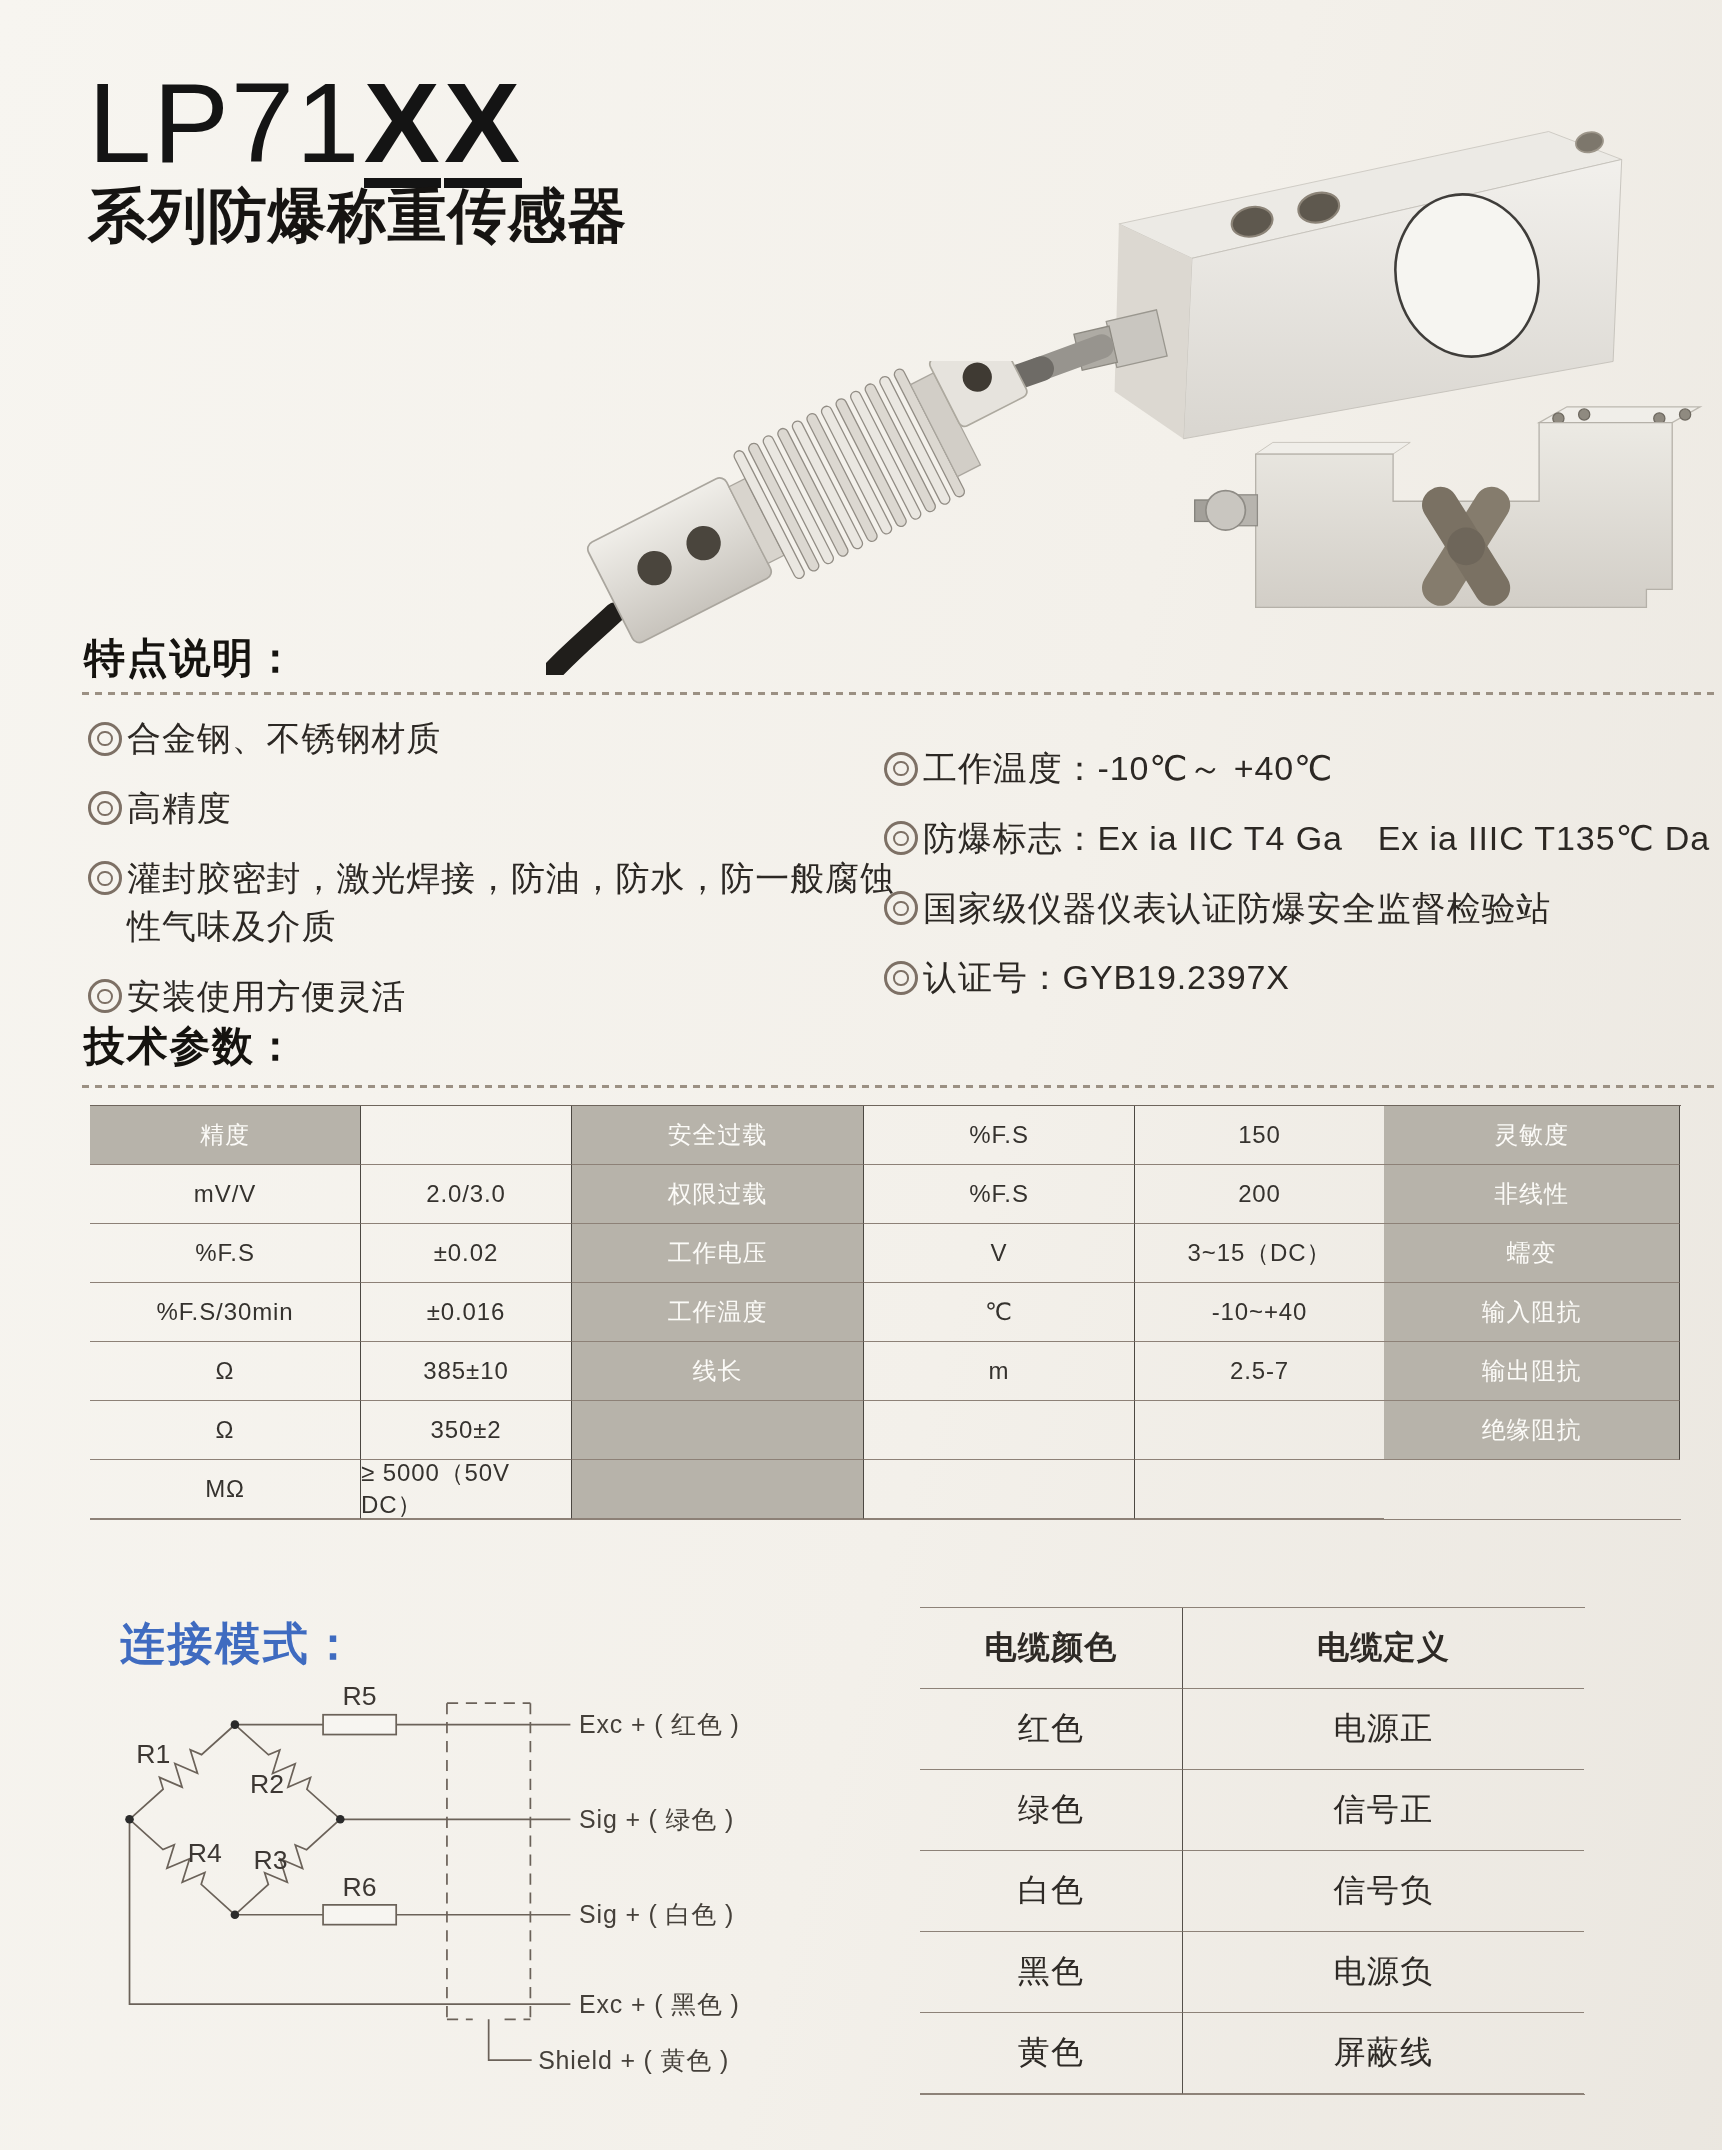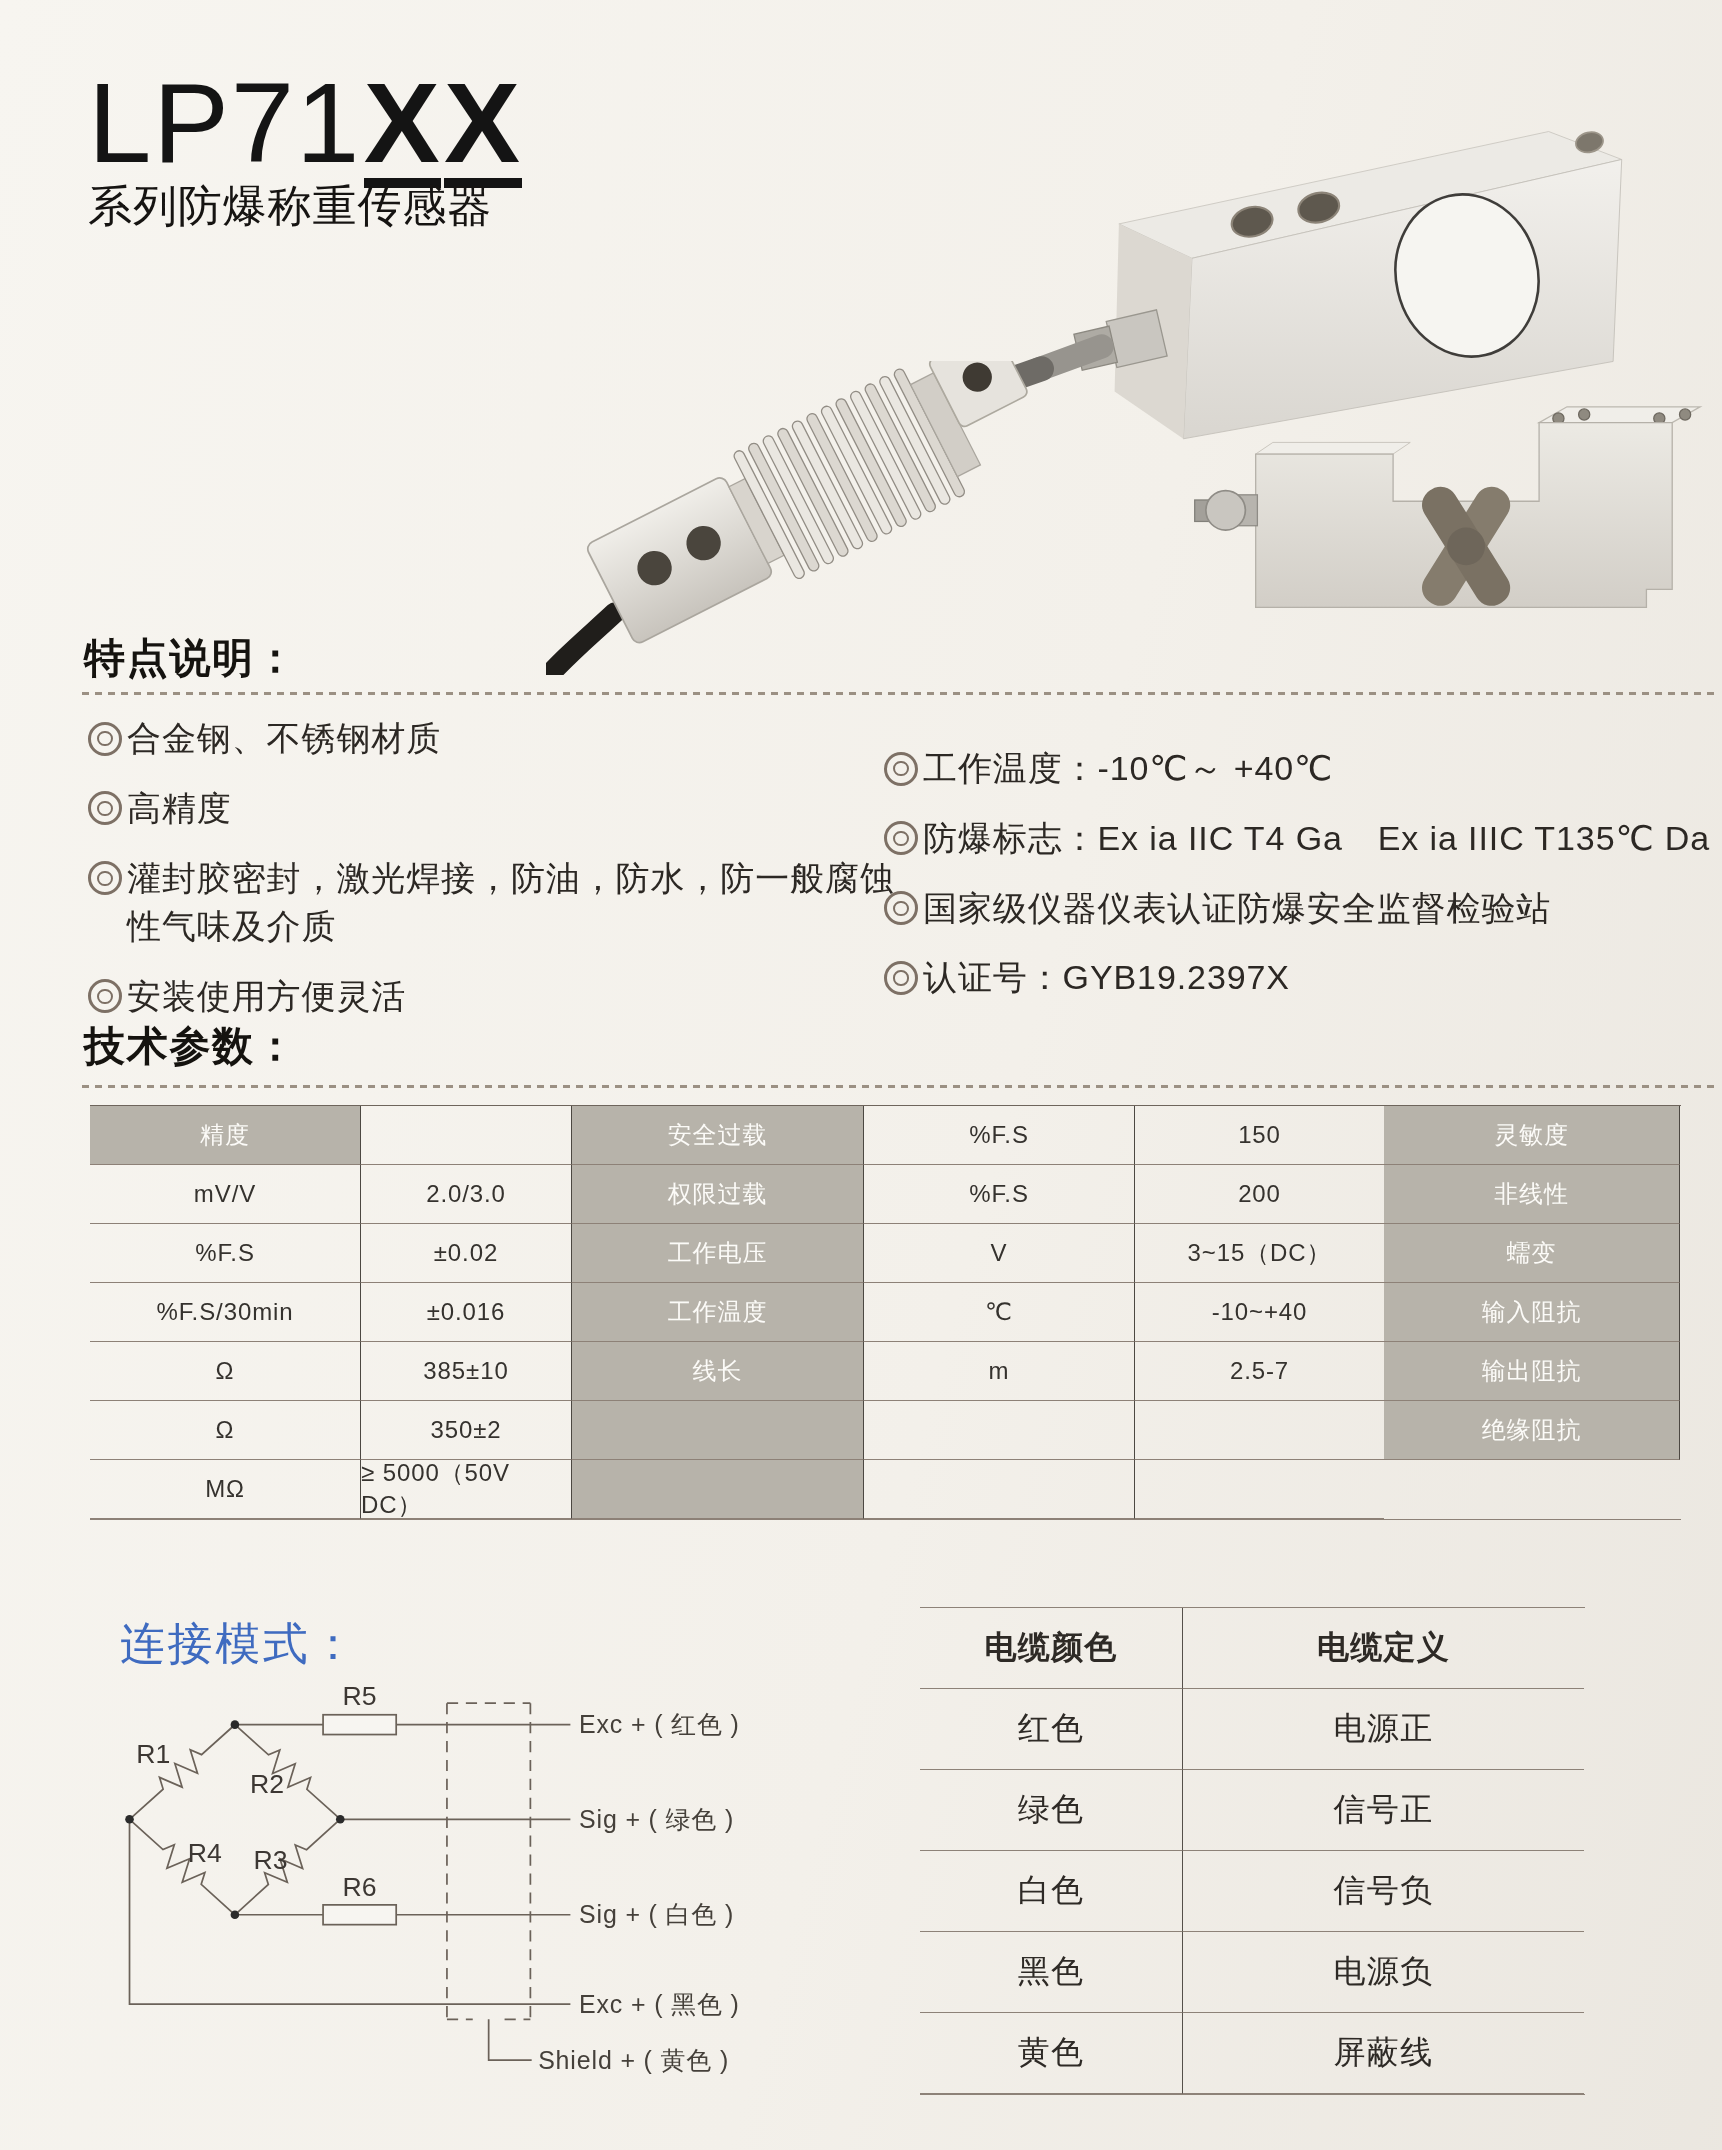--- a/index.html
+++ b/index.html
@@ -6,24 +6,24 @@
   #page{
     position:relative; width:1723px; height:2413px; overflow:hidden;
     background:linear-gradient(105deg,#f7f5f0 0%,#f3f0ea 55%,#eae6df 100%);
     font-family:"Liberation Sans","DejaVu Sans",sans-serif;
     color:#1f1d1b;
   }
   .abs{position:absolute;}
   
   .title{left:88px; top:51px; font-size:114px; line-height:1; font-weight:400; letter-spacing:1.7px; color:#141414;margin-top:15px;}
   .title .xu{font-weight:700; border-bottom:10.3px solid #141414; padding-bottom:0.9px; margin-left:2.6px; display:inline-block; line-height:0.95;}
-  .subtitle{left:88px; top:177px; font-size:44px; font-weight:400; color:#161412; letter-spacing:0.9px;}
+  .subtitle{left:88px; top:177px; font-size:59px; font-weight:700; color:#161412; letter-spacing:0.9px;}
   
   .h-sec{font-size:41px; font-weight:700; color:#15130f; letter-spacing:1.7px;}
-  .h-blue{font-size:45px; font-weight:400; letter-spacing:2.6px;}
+  .h-blue{font-size:45px; font-weight:700; letter-spacing:2.6px;}
   .divider{height:2.6px; width:1635px;
     background:repeating-linear-gradient(90deg,#9b9083 0 6.9px,rgba(0,0,0,0) 6.9px 13px);}
   
   .feat-col{display:flex; flex-direction:column; gap:21.5px;}
   .feat{display:flex; align-items:flex-start; gap:5px;}
   .bullet{flex:0 0 28px; width:28px; height:28px; margin-top:7.7px; border:3px solid #7d7065; border-radius:50%;
     display:flex; align-items:center; justify-content:center;}
   .bullet::after{content:""; width:11.2px; height:11.2px; border:2.6px solid #7d7065; border-radius:50%;}
   .feat-text{font-size:34px; line-height:1.42; color:#2c2824; letter-spacing:0.9px;}
   

